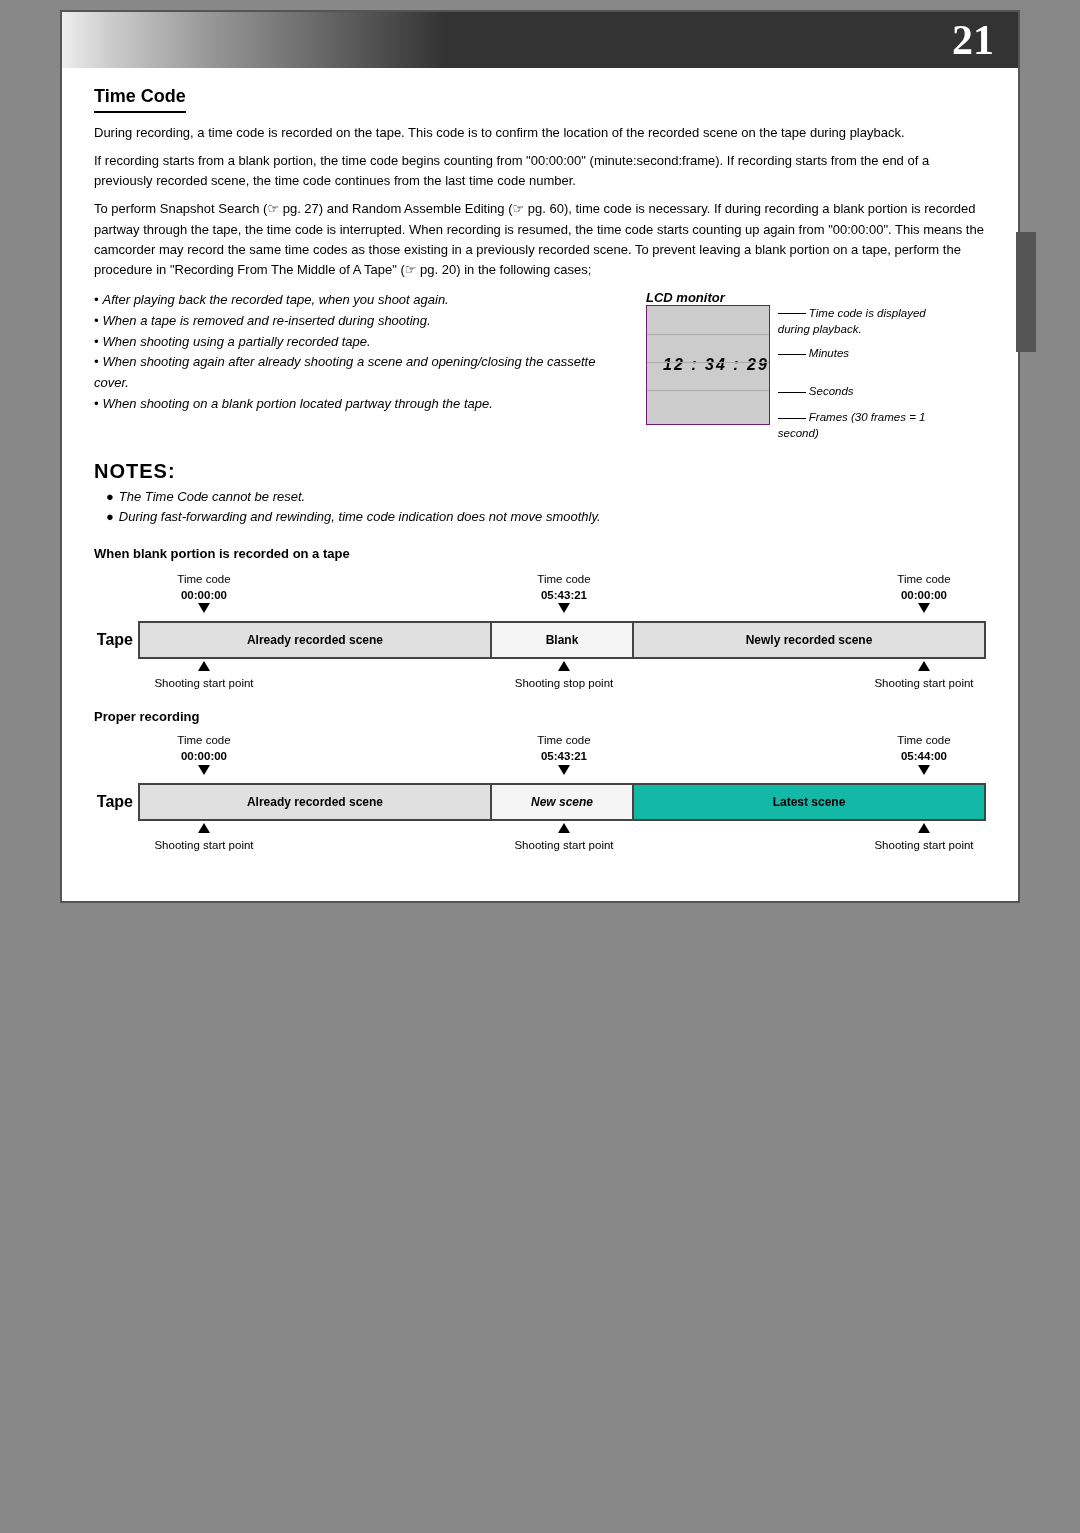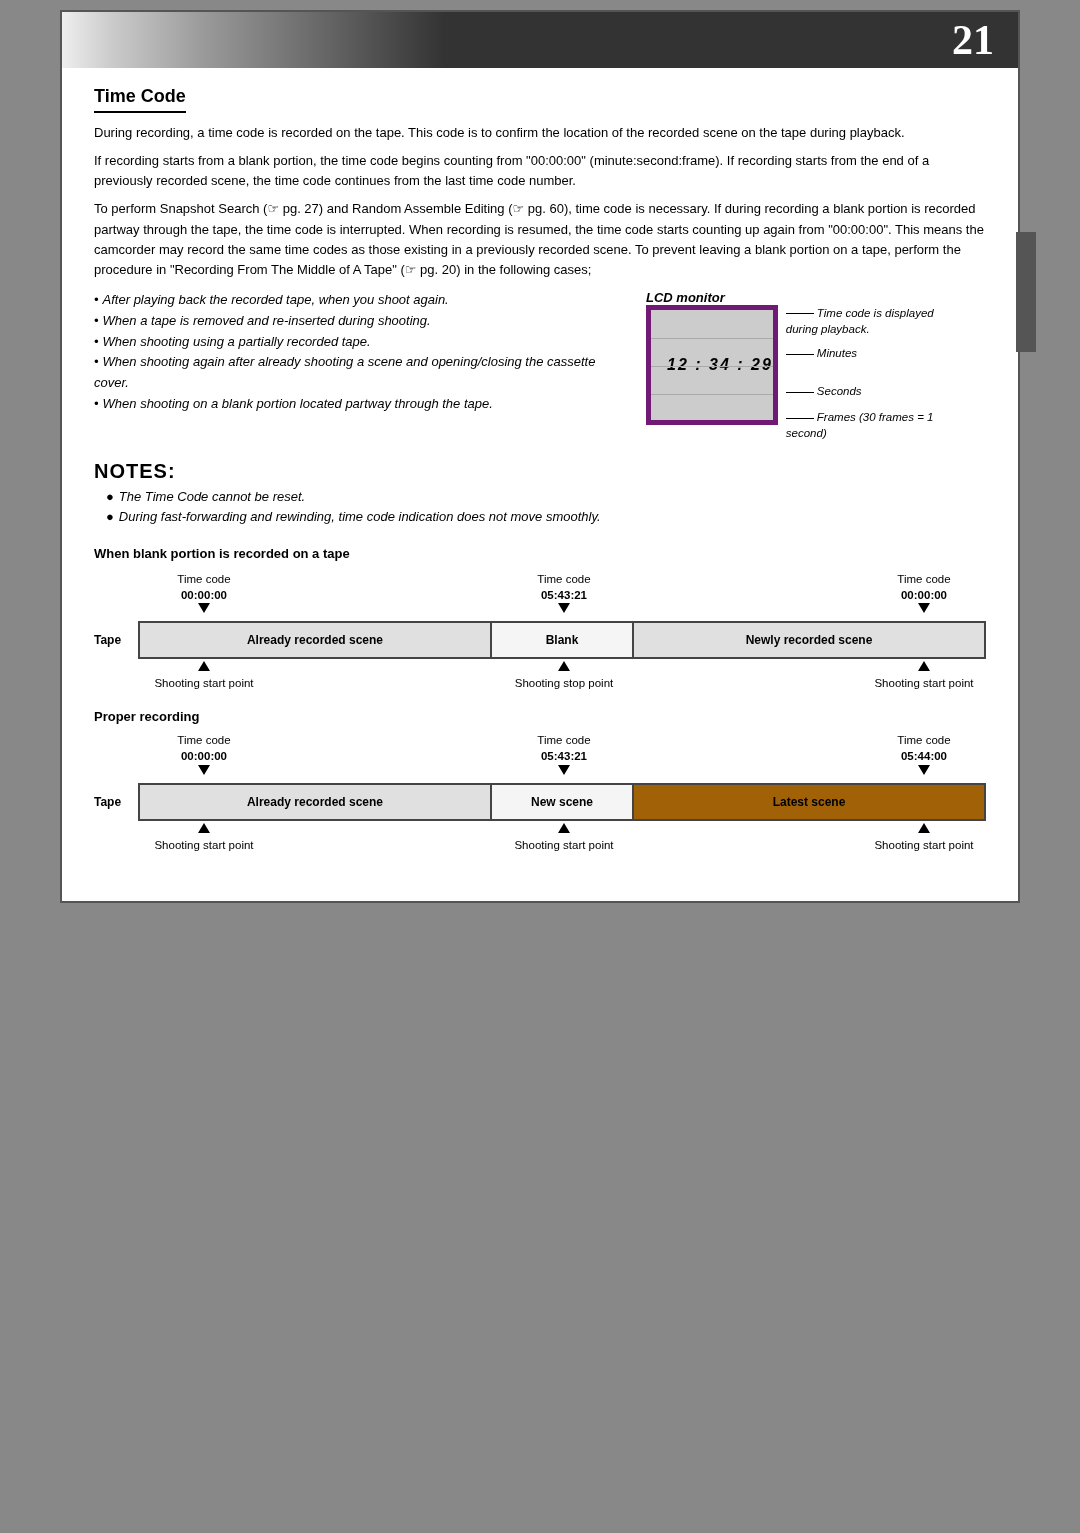--- a/index.html
+++ b/index.html
@@ -81,21 +81,21 @@
       font-size: 12px;
     }
     .lcd-label {
       font-weight: bold;
       font-size: 13px;
       margin-bottom: 0;
     }
     .lcd-diagram {
       position: relative;
       background: #ccc;
-      border: 5px solid #701a75;
+      border: 1px solid #701a75;
       height: 120px;
       display: flex;
       align-items: center;
       padding-left: 16px;
     }
     .lcd-timecode {
       font-size: 16px;
       font-weight: bold;
       letter-spacing: 2px;
     }
@@ -137,42 +137,43 @@
     }
     .seg-new {
       background: #e0e0e0;
       flex: 2.5;
     }
     .seg-new-scene {
       background: #f5f5f5;
       flex: 1;
     }
     .seg-latest {
-      background: #a16207;
+      background: #14b8a6;
       flex: 2.5;
     }
     .proper-recording-title {
       font-size: 13px;
       font-weight: bold;
       margin-top: 16px;
       margin-bottom: 8px;
     }
     .tc-item {
       font-size: 11.5px;
       line-height: 1.4;
     }
     .track-wrapper {
       display: flex;
       align-items: center;
       margin: 2px 0;
     }
     .track-label {
       font-weight: bold;
-      font-size: 12px;
+      font-size: 16px;
       width: 44px;
+      text-align: right;
       padding-right: 5px;
       flex-shrink: 0;
     }
     .track-body {
       flex: 1;
       height: 38px;
       border: 2px solid #444;
       display: flex;
     }
     .track-seg {
@@ -352,21 +353,21 @@
           <div style="width:120px; display:flex; justify-content:center;">
             <div style="width:0; height:0; border-left:6px solid transparent; border-right:6px solid transparent; border-top:10px solid #000;"></div>
           </div>
         </div>
       </div>
 
       <div class="track-wrapper">
         <div class="track-label">Tape</div>
         <div class="track-body">
           <div class="track-seg seg-recorded" style="flex:2.5; border-right:2px solid #444;">Already recorded scene</div>
-          <div class="track-seg seg-new-scene" style="flex:1; border-right:2px solid #444;">New scene</div>
+          <div class="track-seg seg-new-scene" style="flex:1; border-right:2px solid #444;font-style:italic;">New scene</div>
           <div class="track-seg seg-latest" style="flex:2.5;">Latest scene</div>
         </div>
       </div>
 
       <div style="position:relative; padding-left:50px; height:16px;">
         <div style="display:flex; justify-content:space-between; padding-right:2px;">
           <div style="width:120px; display:flex; justify-content:center;">
             <div style="width:0; height:0; border-left:6px solid transparent; border-right:6px solid transparent; border-bottom:10px solid #000;"></div>
           </div>
           <div style="width:120px; display:flex; justify-content:center;">

